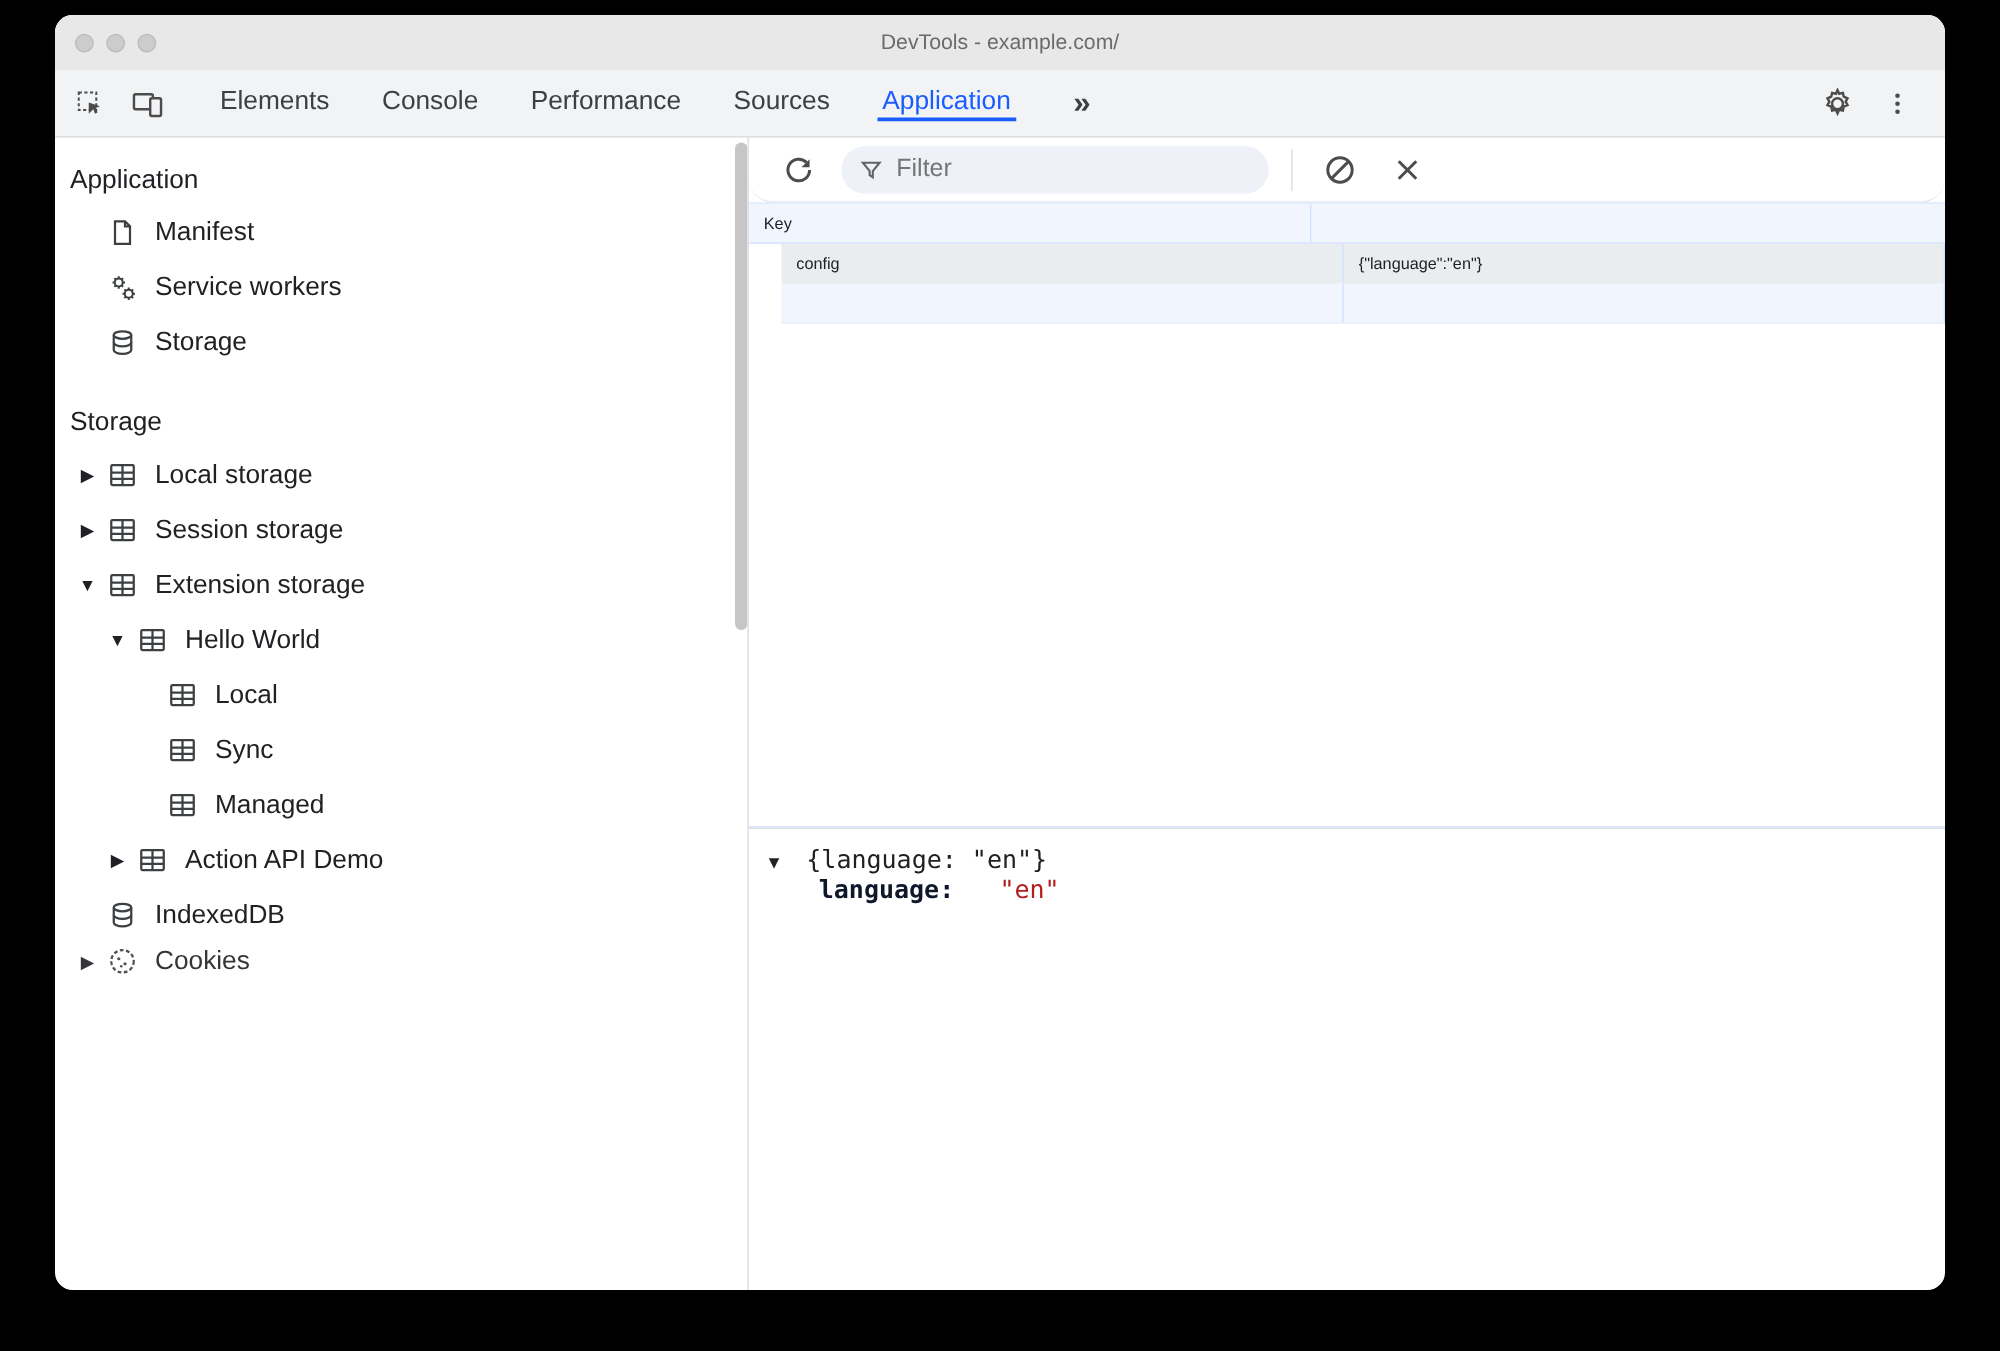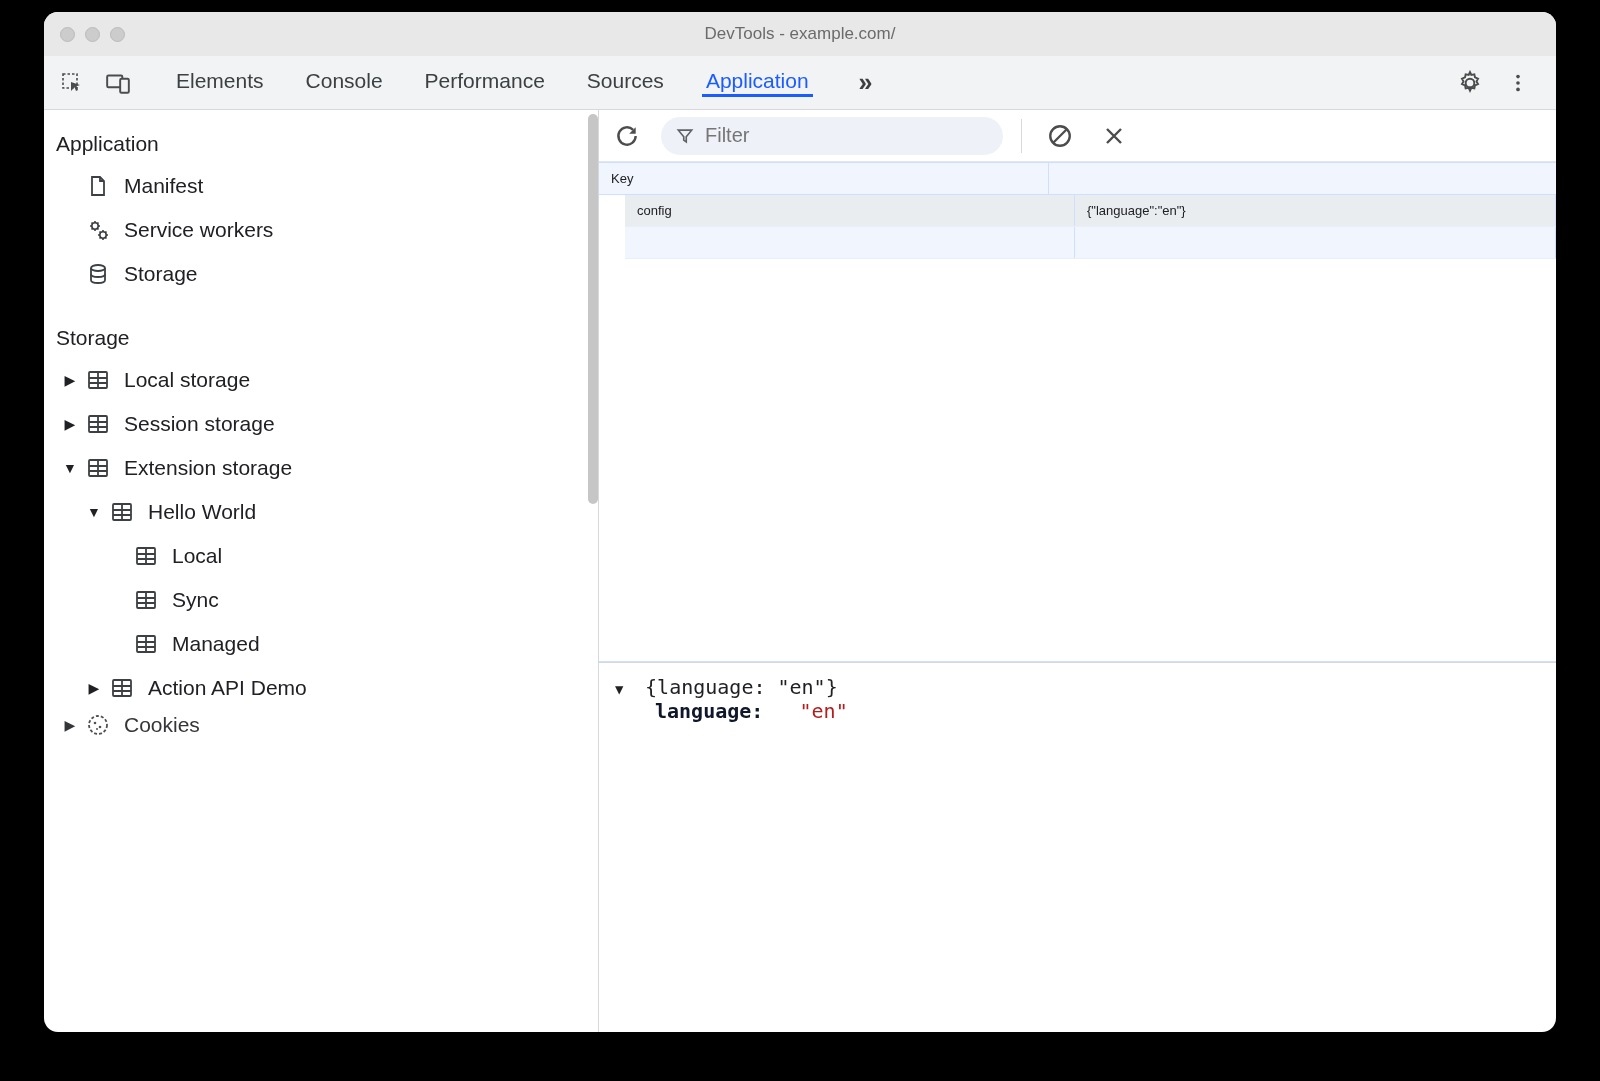--- a/index.html
+++ b/index.html
@@ -76,22 +76,23 @@
 .indent-3 { padding-left: 84px; }
 .expander {
   width: 20px; display: inline-flex; justify-content: center; color: #202124;
   font-size: 14px; margin-right: 4px; user-select: none;
 }
 .tree-icon { width: 28px; display: inline-flex; justify-content: center; margin-right: 12px; color: #3c4043; }
 .tree-icon svg { width: 24px; height: 24px; }
 .section-gap { height: 24px; }
 .main { flex: 1; display: flex; flex-direction: column; min-width: 0; }
 .toolbar {
-  height: 52px; display: flex; align-items: center; gap: 14px; padding: 0 8px;
+  height: 52px; display: flex; align-items: center; gap: 14px; padding: 0 20px;
   border-bottom: 1px solid #e3e6ea;
+  border-radius: 19px;
 }
 .filter-wrap {
   display: flex; align-items: center; background: #eef2f8; border-radius: 22px;
   height: 38px; padding: 0 18px 0 14px; gap: 10px; color: #5f6368;
 }
 .filter-input {
   border: none; background: transparent; font-size: 20px; color: #5f6368;
   outline: none; width: 280px;
 }
 .toolbar-divider { width: 1px; height: 34px; background: #d5d9dd; margin: 0 4px; }
@@ -282,20 +283,30 @@
       <div class="tree-item indent-2">
         <span class="expander">▶</span>
         <span class="tree-icon">
             <svg viewBox="0 0 24 24">
               <rect x="3" y="4" width="18" height="16" rx="1" fill="none" stroke="currentColor" stroke-width="1.8"></rect>
               <path stroke="currentColor" stroke-width="1.8" d="M3 10h18M3 15h18M12 4v16"></path>
             </svg>
           </span>
         <span>Action API Demo</span>
       </div>
+      <div class="tree-item indent-0" style="padding-left:36px">
+        <span class="tree-icon">
+            <svg viewBox="0 0 24 24">
+              <ellipse cx="12" cy="6" rx="7" ry="3" fill="none" stroke="currentColor" stroke-width="1.8"></ellipse>
+              <path fill="none" stroke="currentColor" stroke-width="1.8" d="M5 6v12c0 1.7 3.1 3 7 3s7-1.3 7-3V6"></path>
+              <path fill="none" stroke="currentColor" stroke-width="1.8" d="M5 12c0 1.7 3.1 3 7 3s7-1.3 7-3"></path>
+            </svg>
+          </span>
+        <span>IndexedDB</span>
+      </div>
       <div class="tree-item indent-1" style="opacity:.9;height:30px;overflow:hidden">
         <span class="expander">▶</span>
         <span class="tree-icon">
             <svg viewBox="0 0 24 24">
               <circle cx="12" cy="12" r="9" fill="none" stroke="currentColor" stroke-width="1.8" stroke-dasharray="3 2"></circle>
               <circle cx="9" cy="10" r="1.3" fill="currentColor"></circle>
               <circle cx="14" cy="14" r="1.3" fill="currentColor"></circle>
               <circle cx="11" cy="16" r="1" fill="currentColor"></circle>
             </svg>
           </span>

